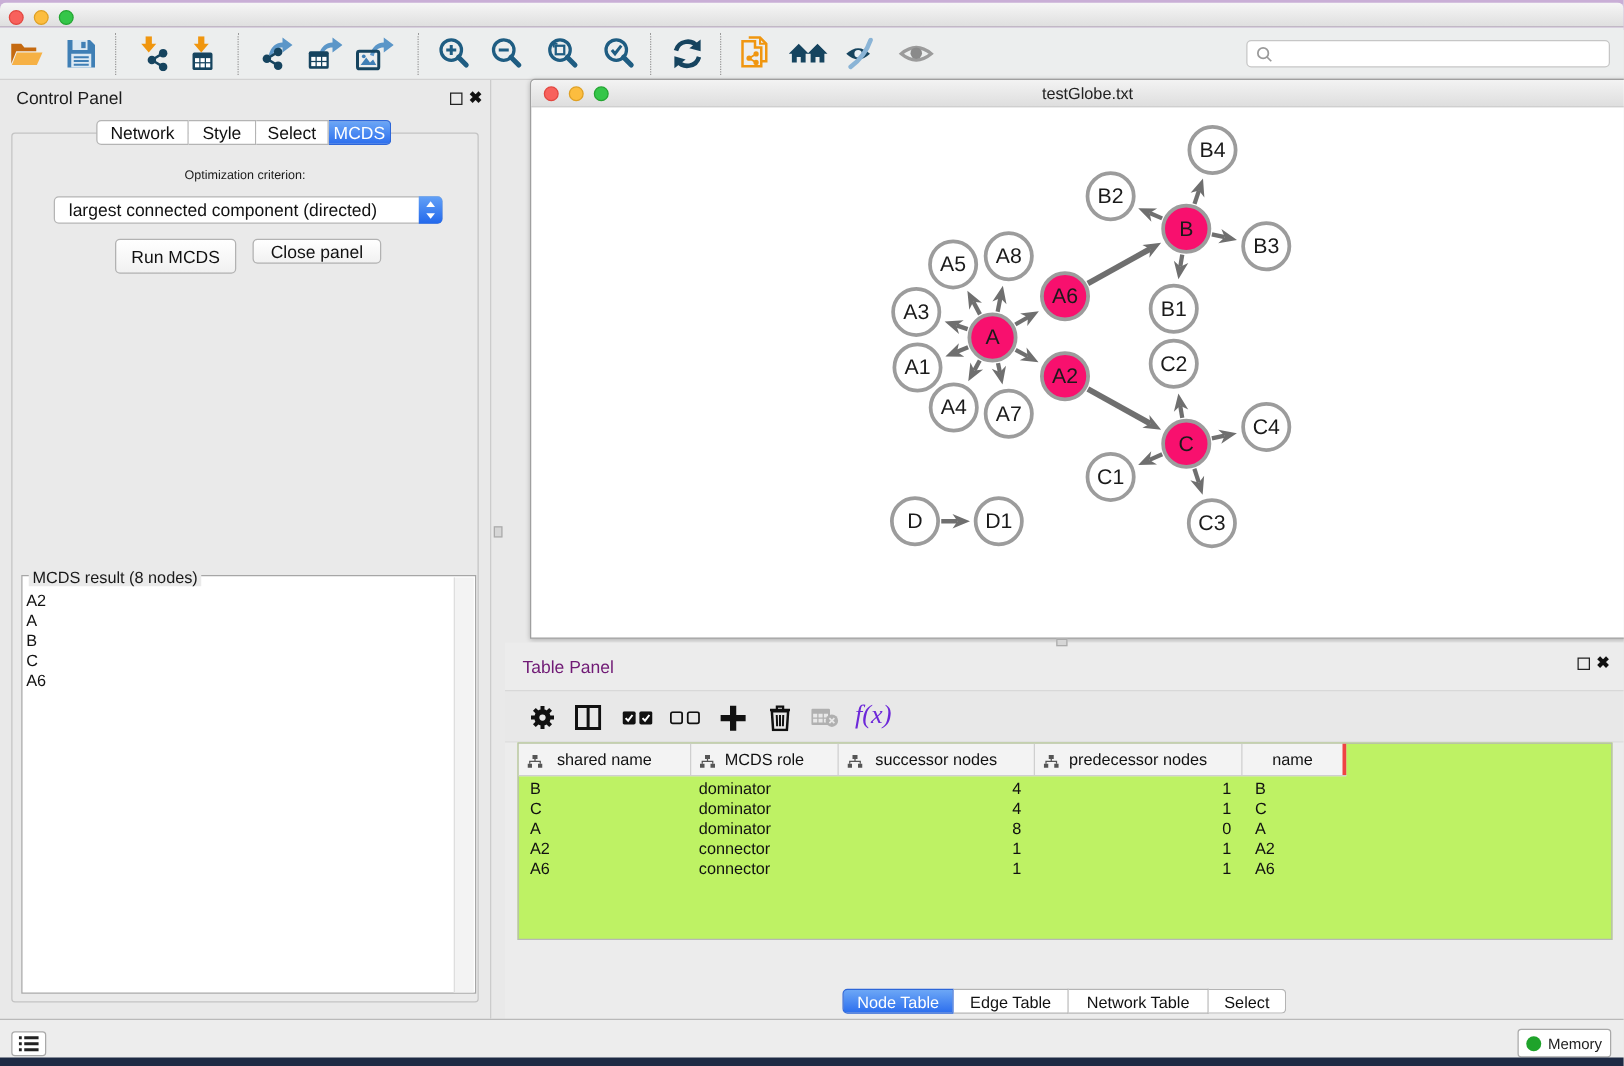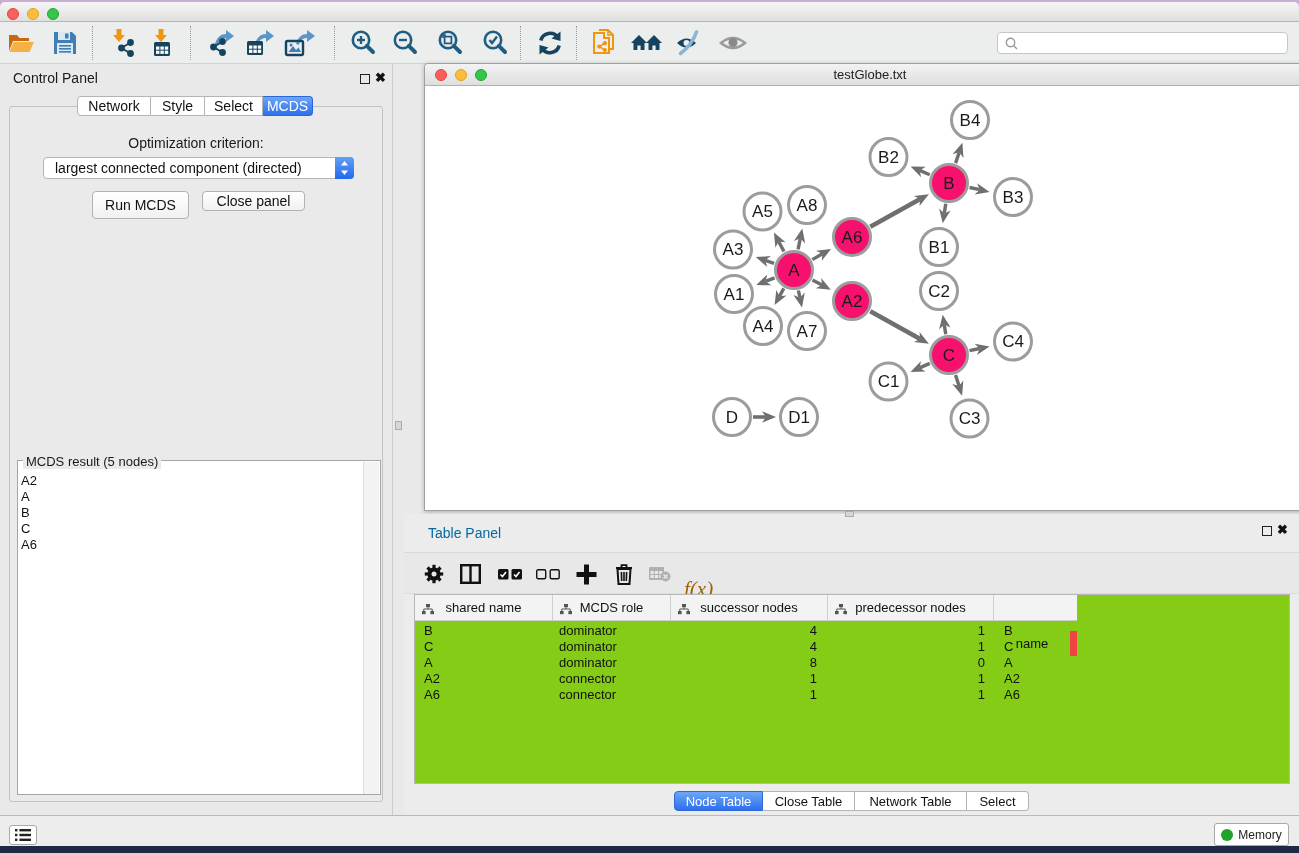--- a/index.html
+++ b/index.html
@@ -30,21 +30,21 @@
 .panel-x { font-size:13px; color:#111; font-weight:bold; }
 #cp-box { left:9px; top:106px; width:374px; height:696px; background:#eaeaea; border:1px solid #c3c3c3; border-radius:3px; }
 
 
 #cp-tabs { left:77px; top:96px; height:20px; display:flex; }
 .tab { background:#fff; border:1px solid #b4b4b4; border-left:none; color:#111; display:flex; align-items:center; justify-content:center; height:20px; font-size:14px; }
 .tab.first { border-left:1px solid #b4b4b4; border-radius:4px 0 0 4px; }
 .tab.last { border-radius:0 4px 4px 0; }
 .tab.sel { background:linear-gradient(#6ca7f6,#2d6fee); color:#fff; border-color:#2d66d8; }
 
-#opt-label { left:10px; top:135px; width:372px; text-align:center; font-size:14px; color:#1a1a1a; }
+#opt-label { left:10px; top:135px; width:372px; text-align:center; font-size:10px; color:#1a1a1a; }
 #dropdown { left:43px; top:157px; width:311px; height:22px; background:#fff; border:1px solid #b5b5b5; border-radius:4px; font-size:14px; color:#111; line-height:20px; padding-left:11px; }
 #dd-step { right:-1px; top:-1px; width:19px; height:22px; background:linear-gradient(#63a1f6,#2268ec); border-radius:0 4px 4px 0; }
 .btn { background:linear-gradient(#ffffff,#f1f1f1); border:1px solid #b2b2b2; border-radius:4px; font-size:14px; color:#111; display:flex; align-items:center; justify-content:center; }
 #btn-run { left:92px; top:191px; width:97px; height:28px; }
 #btn-close { left:202px; top:191px; width:103px; height:20px; }
 
 
 #mcds-fs { left:17px; top:460px; width:364px; height:335px; background:#fff; border:1px solid #a6a6a6; }
 #mcds-legend { left:23px; top:454px; background:#eaeaea; padding:0 3px; font-size:13px; color:#1a1a1a; }
 #mcds-list { left:21px; top:473px; font-size:13px; line-height:16px; color:#111; }
@@ -55,23 +55,23 @@
 #netwin { left:424px; top:63px; width:892px; height:448px; background:#fff; border:1px solid #9f9f9f; border-radius:4px 4px 0 0; box-shadow:0 1px 4px rgba(0,0,0,.25); }
 #net-tb { left:0; top:0; width:100%; height:22px; background:linear-gradient(#f3f3f3,#dedede); border-bottom:1px solid #b0b0b0; border-radius:4px 4px 0 0; }
 #net-tb .t1 { left:10px; background:#f8615c; border:0.5px solid #e2463f; top:5px; }
 #net-tb .t2 { left:30px; background:#fcbd3f; border:0.5px solid #dfa023; top:5px; }
 #net-tb .t3 { left:50px; background:#35c649; border:0.5px solid #23a531; top:5px; }
 #net-title { width:100%; text-align:center; top:3px; font-size:13px; color:#222; }
 #graph { left:0; top:22px; }
 
 
 #tablepanel { left:404px; top:514px; width:895px; height:301px; background:#ececec; }
-#tp-title { left:24px; top:11px; font-size:14px; color:#0369a1; }
+#tp-title { left:14px; top:11px; font-size:14px; color:#701a75; }
 #tp-toolbar { left:0; top:38px; width:895px; height:42px; background:#e8e8e8; border-top:1px solid #d8d8d8; border-bottom:1px solid #dddddd; }
-#tp-table { left:10px; top:80px; width:876px; height:190px; background:#84cc16; border:1px solid #b7b7b7; }
+#tp-table { left:10px; top:80px; width:876px; height:158px; background:#bef264; border:1px solid #b7b7b7; }
 #tp-header { left:0; top:0; height:26px; width:662px; display:flex; background:#f3f3f3; border-bottom:1px solid #cfcfcf; font-size:13px; color:#111; }
 .hcell { position:relative; height:25px; border-right:1px solid #cfcfcf; display:flex; align-items:center; justify-content:center; }
 .hicon { position:absolute; left:7px; top:8px; }
 .trow { position:absolute; font-size:13px; color:#111; height:16px; line-height:16px; }
 
 
 #bt-tabs { left:674px; top:791px; height:20px; display:flex; }
 
 
 #statusbar { left:0; top:815px; width:1299px; height:32px; background:#ededed; border-top:1px solid #b9b9b9; }
@@ -274,21 +274,21 @@
   <div class="abs" id="dd-step"><svg width="19" height="22" viewBox="0 0 19 22">
         <path d="M9.5 4 L13 8.5 L6 8.5 Z" fill="#fff"></path>
         <path d="M9.5 18 L6 13.5 L13 13.5 Z" fill="#fff"></path>
       </svg></div>
 </div>
 <div class="abs btn" id="btn-run">Run MCDS</div>
 <div class="abs btn" id="btn-close">Close panel</div>
 <div class="abs" id="mcds-fs">
     <div class="abs" id="mcds-scroll"></div>
   </div>
-<div class="abs" id="mcds-legend">MCDS result (5 nodes)</div>
+<div class="abs" id="mcds-legend">MCDS result (8 nodes)</div>
 <div class="abs" id="mcds-list">A2<br>A<br>B<br>C<br>A6</div>
 
 <div class="abs" id="vline"></div>
 <div class="abs" id="netwin">
   <div class="abs" id="net-tb">
     <div class="abs tl t1"></div>
       <div class="abs tl t2"></div>
       <div class="abs tl t3"></div>
     <div class="abs" id="net-title">testGlobe.txt</div>
   </div>
@@ -443,21 +443,21 @@
             <rect x="5.8" y="5" width="3.3" height="3"></rect>
             <rect x="10.1" y="5" width="3.3" height="3"></rect>
             <rect x="1.5" y="9" width="3.3" height="3"></rect>
             <rect x="5.8" y="9" width="3.3" height="3"></rect>
             <rect x="10.1" y="9" width="3.3" height="3"></rect>
           </g>
           <circle cx="16.5" cy="10.5" r="5" fill="#b0b0b0"></circle>
           <path d="M14.5 8.5 L18.5 12.5 M18.5 8.5 L14.5 12.5" stroke="#e8e8e8" stroke-width="1.4"></path>
         </svg>
       </div>
-<div class="abs" style="left:280px;top:6px;font-family:'Liberation Serif',serif;font-style:italic;font-size:21px;color:#a16207;margin-top:18px;">f(x)</div>
+<div class="abs" style="left:280px;top:6px;font-family:'Liberation Serif',serif;font-style:italic;font-size:21px;color:#6d28d9;">f(x)</div>
     </div>
   <div class="abs" id="tp-table">
     <div class="abs" id="tp-header">
       <div class="hcell" style="width:138px;"><span class="hicon"><svg width="12" height="11" viewBox="0 0 12 11">
               <rect x="4" y="0" width="4" height="3.2" fill="#555"></rect>
               <rect x="0" y="7" width="3.6" height="3.2" fill="#555"></rect>
               <rect x="8.4" y="7" width="3.6" height="3.2" fill="#555"></rect>
               <path d="M6 3.2 L6 5 M1.8 7 L1.8 5 L10.2 5 L10.2 7" fill="none" stroke="#555" stroke-width="1"></path>
             </svg></span>shared name</div>
       <div class="hcell" style="width:118px;"><span class="hicon"><svg width="12" height="11" viewBox="0 0 12 11">
@@ -471,21 +471,21 @@
               <rect x="0" y="7" width="3.6" height="3.2" fill="#555"></rect>
               <rect x="8.4" y="7" width="3.6" height="3.2" fill="#555"></rect>
               <path d="M6 3.2 L6 5 M1.8 7 L1.8 5 L10.2 5 L10.2 7" fill="none" stroke="#555" stroke-width="1"></path>
             </svg></span>successor nodes</div>
       <div class="hcell" style="width:166px;"><span class="hicon"><svg width="12" height="11" viewBox="0 0 12 11">
               <rect x="4" y="0" width="4" height="3.2" fill="#555"></rect>
               <rect x="0" y="7" width="3.6" height="3.2" fill="#555"></rect>
               <rect x="8.4" y="7" width="3.6" height="3.2" fill="#555"></rect>
               <path d="M6 3.2 L6 5 M1.8 7 L1.8 5 L10.2 5 L10.2 7" fill="none" stroke="#555" stroke-width="1"></path>
             </svg></span>predecessor nodes</div>
-      <div class="hcell" style="width:83px;border-right:7px solid #ef4444;margin-top:36px;">name</div>
+      <div class="hcell" style="width:83px;border-right:3px solid #ef4444;">name</div>
     </div>
     <div class="trow" style="left:9px;top:28px;">B</div>
 <div class="trow" style="left:144px;top:28px;">dominator</div>
 <div class="trow" style="left:260px;top:28px;width:142px;text-align:right;">4</div>
 <div class="trow" style="left:420px;top:28px;width:150px;text-align:right;">1</div>
 <div class="trow" style="left:589px;top:28px;">B</div>
 <div class="trow" style="left:9px;top:44px;">C</div>
 <div class="trow" style="left:144px;top:44px;">dominator</div>
 <div class="trow" style="left:260px;top:44px;width:142px;text-align:right;">4</div>
 <div class="trow" style="left:420px;top:44px;width:150px;text-align:right;">1</div>
@@ -503,21 +503,21 @@
 <div class="trow" style="left:9px;top:92px;">A6</div>
 <div class="trow" style="left:144px;top:92px;">connector</div>
 <div class="trow" style="left:260px;top:92px;width:142px;text-align:right;">1</div>
 <div class="trow" style="left:420px;top:92px;width:150px;text-align:right;">1</div>
 <div class="trow" style="left:589px;top:92px;">A6</div>
   </div>
 </div>
 
 <div class="abs" id="bt-tabs">
   <div class="tab first sel" style="width:89px;">Node Table</div>
-  <div class="tab" style="width:92px;">Close Table</div>
+  <div class="tab" style="width:92px;">Edge Table</div>
   <div class="tab" style="width:112px;">Network Table</div>
   <div class="tab last" style="width:62px;">Select</div>
 </div>
 
 <div class="abs" id="statusbar">
   <div class="abs" id="listbtn">
       <svg width="16" height="14" viewBox="0 0 16 14">
         <g fill="#222">
           <rect x="0" y="1" width="2.4" height="2.4"></rect>
           <rect x="0" y="5.8" width="2.4" height="2.4"></rect>

